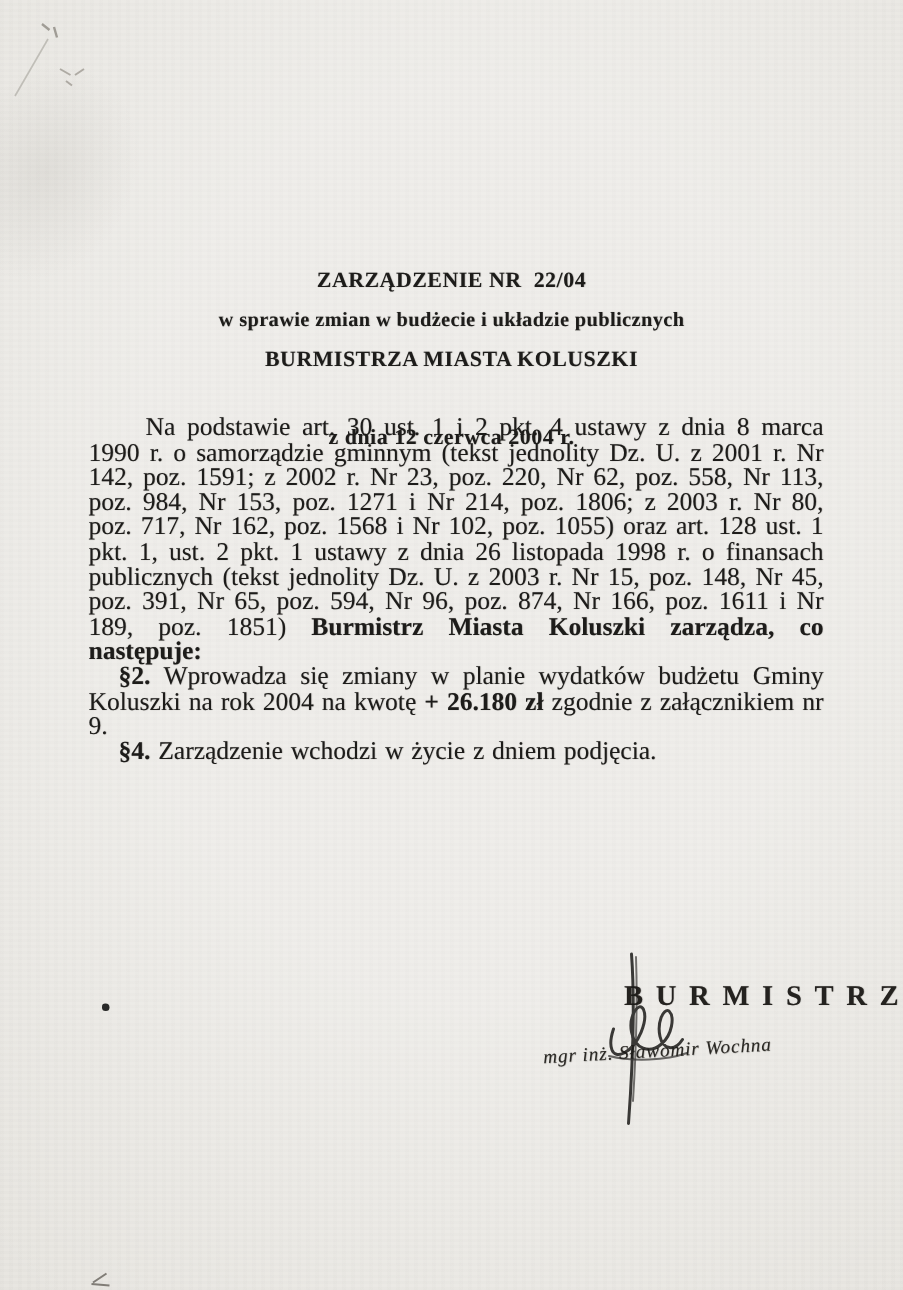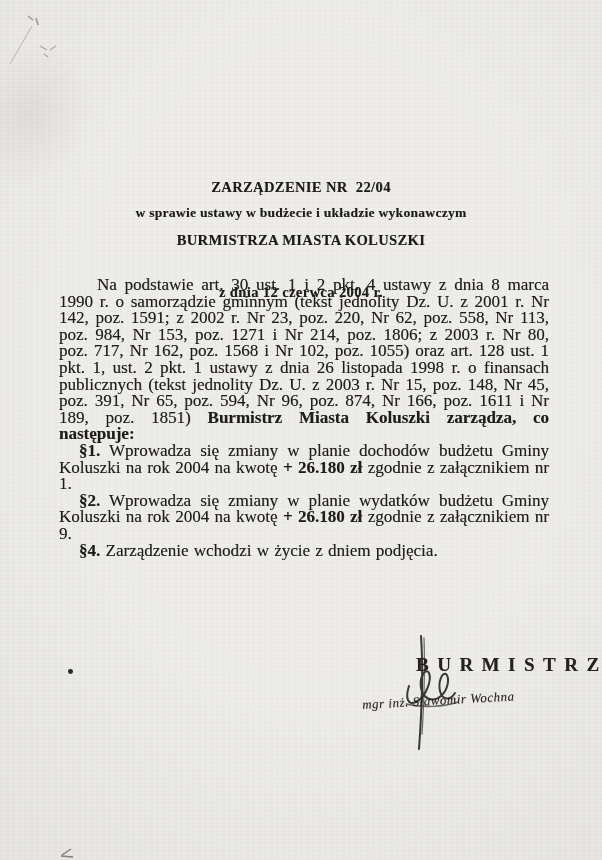--- a/index.html
+++ b/index.html
@@ -75,27 +75,26 @@
     <path d="M38,42 l7,4 M48,46 l6,-4 M42,50 l4,3" stroke="#7d7970" stroke-width="1.3" fill="none" opacity="0.55"></path>
   </svg>
 
   <div class="title-block ink">
     <div>ZARZĄDZENIE NR  22/04</div>
     <div>BURMISTRZA MIASTA KOLUSZKI</div>
     <div>z dnia 12 czerwca 2004 r.</div>
   </div>
 
   <div class="subject-block ink">
-    <div>w sprawie ustawy w budżecie i układzie wykonawczym</div>
+    <div>w sprawie zmian w budżecie i układzie publicznych</div>
   </div>
 
   <div class="body-text ink">
     <p class="p-legal"><span>Na podstawie art. 30 ust. 1 i 2 pkt. 4 ustawy z dnia 8 marca 1990 r. o samorządzie gminnym (tekst jednolity Dz. U. z 2001 r. Nr 142, poz. 1591; z 2002 r. Nr 23, poz. 220, Nr 62, poz. 558, Nr 113, poz. 984, Nr 153, poz. 1271 i Nr 214, poz. 1806; z 2003 r. Nr 80, poz. 717, Nr 162, poz. 1568 i Nr 102, poz. 1055) oraz art. 128 ust. 1 pkt. 1, ust. 2 pkt. 1 ustawy z dnia 26 listopada 1998 r. o finansach publicznych (tekst jednolity Dz. U. z 2003 r. Nr 15, poz. 148, Nr 45, poz. 391, Nr 65, poz. 594, Nr 96, poz. 874, Nr 166, poz. 1611 i Nr 189, poz. 1851) </span><b>Burmistrz Miasta Koluszki zarządza, co następuje:</b></p>
 
-    <p class="p-s1"><b>§1.</b><span> Wprowadza się zmiany w planie dochodów budżetu Gminy Koluszki na rok 2004 na kwotę </span><b>+ 26.180 zł</b><span> zgodnie z załącznikiem nr 1.</span></p>
 
     <p class="p-s2"><b>§2.</b><span> Wprowadza się zmiany w planie wydatków budżetu Gminy Koluszki na rok 2004 na kwotę </span><b>+ 26.180 zł</b><span> zgodnie z załącznikiem nr 9.</span></p>
 
 
     <p class="p-s4"><b>§4.</b><span> Zarządzenie wchodzi w życie z dniem podjęcia.</span></p>
   </div>
 
   <div class="signature-block">
     <div class="signature-title ink">BURMISTRZ</div>
     <div class="signature-name ink">mgr inż. Sławomir Wochna</div>

